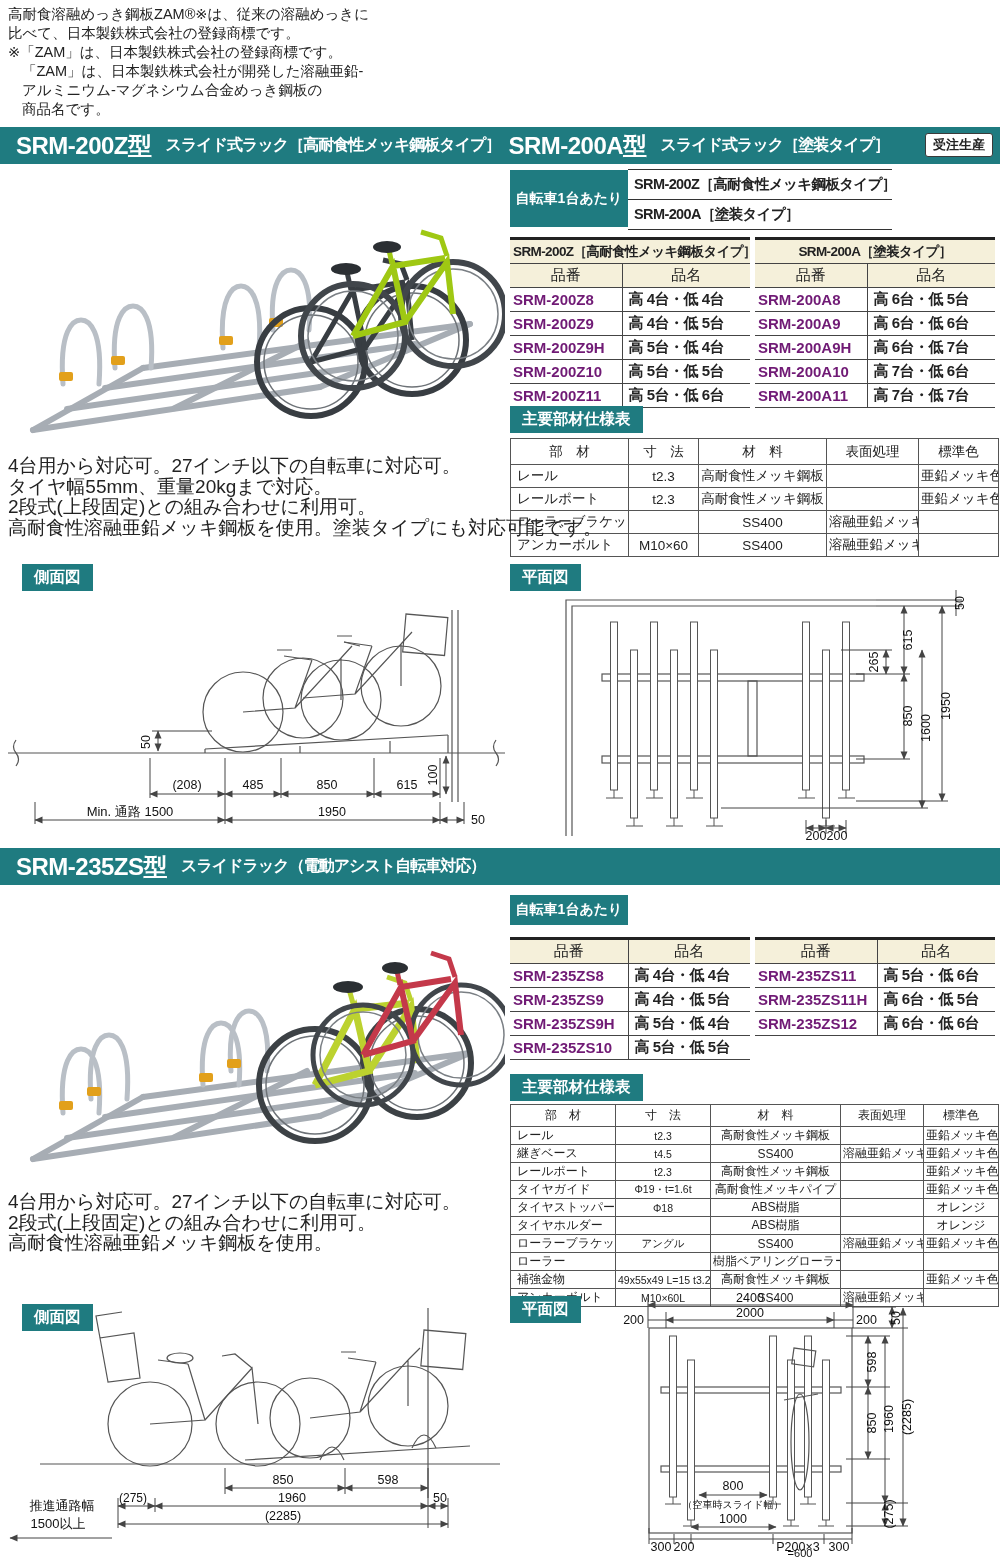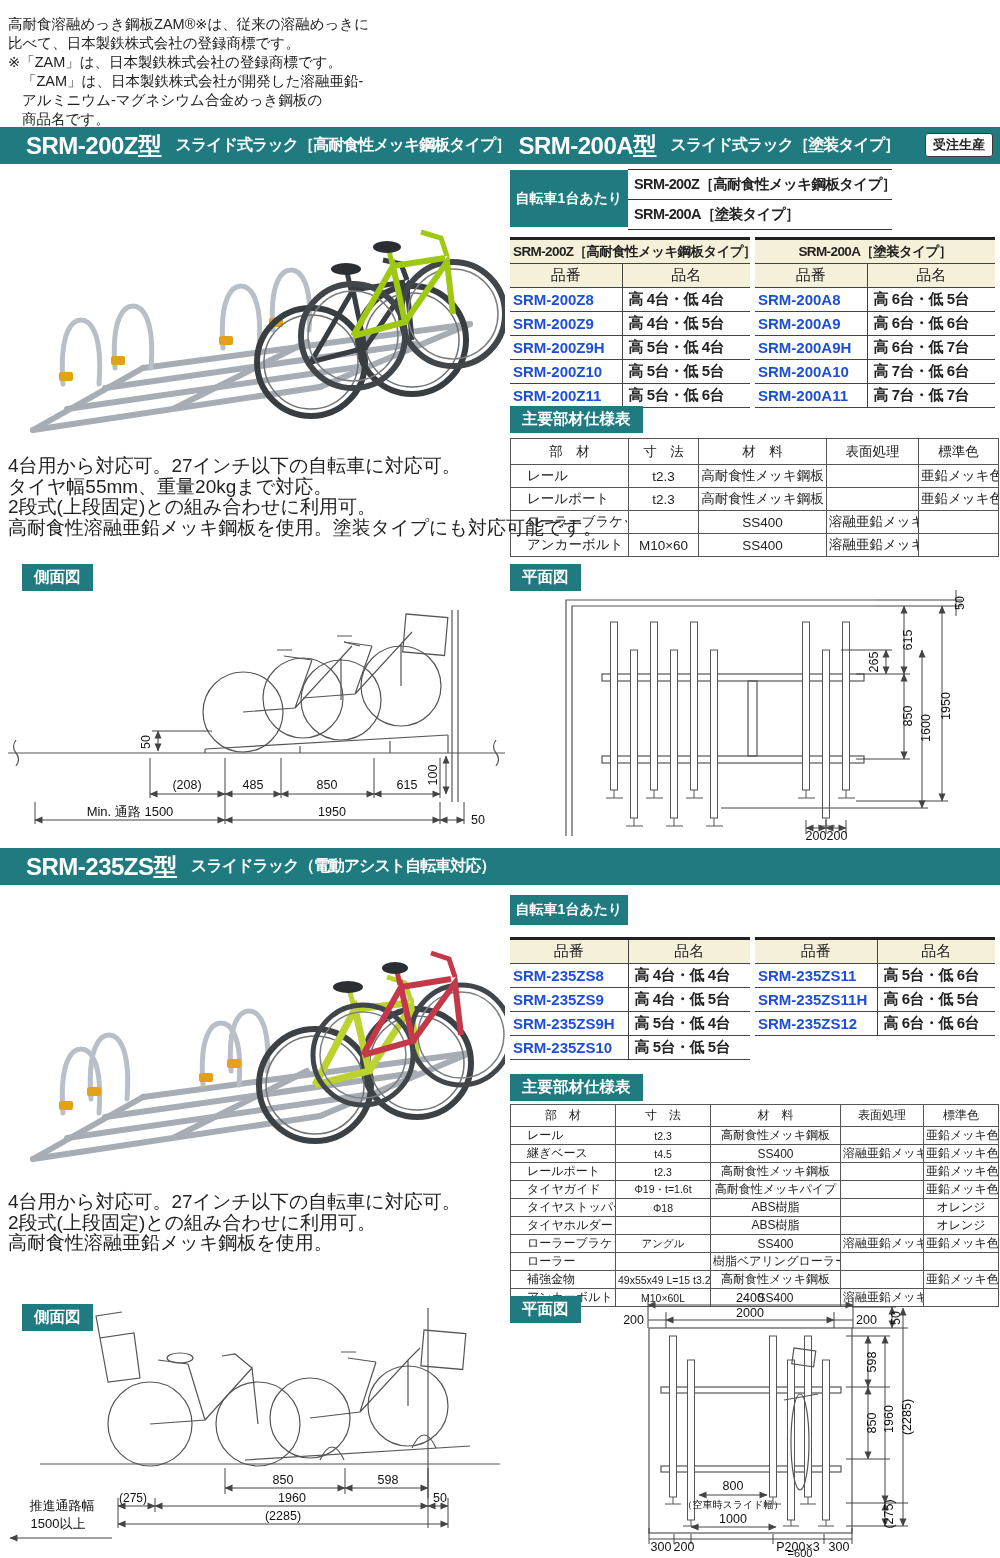--- a/index.html
+++ b/index.html
@@ -2,57 +2,57 @@
 <html><head>
 <meta charset="utf-8">
 <style>
   html,body{margin:0;padding:0;}
   body{width:1000px;height:1558px;position:relative;background:#fff;color:#222;
        font-family:"Liberation Sans","DejaVu Sans",sans-serif;overflow:hidden;}
   .abs{position:absolute;}
   .note{font-size:14.5px;line-height:19px;white-space:nowrap;}
   .note .ind{padding-left:14px;}
   .bar{left:0;width:1000px;height:37px;background:#1f7b80;color:#fff;display:flex;align-items:center;}
-  .bar .model{font-size:24px;font-weight:bold;margin-left:26px;letter-spacing:-0.5px;white-space:nowrap;}
+  .bar .model{font-size:24px;font-weight:bold;margin-left:16px;letter-spacing:-0.5px;white-space:nowrap;}
   .bar .desc{font-size:16px;font-weight:bold;margin-left:14px;letter-spacing:-1px;white-space:nowrap;}
   .badge{position:absolute;right:7px;top:6px;background:#fff;border:1.5px solid #3a3a3a;border-radius:3px;
          color:#222;font-size:13px;font-weight:bold;padding:2px 7px;letter-spacing:0;}
   .chip{background:#1f7b80;color:#fff;font-weight:bold;display:flex;align-items:center;justify-content:center;}
   .chip.small{font-size:15.5px;padding:3px 12px;}
   .perbike{width:118px;font-size:14px;}
   .typerows{width:264px;border-top:1px solid #333;}
   .typerow{height:29px;display:flex;align-items:center;border-bottom:1px solid #333;
            font-size:14.5px;font-weight:bold;letter-spacing:-0.6px;padding-left:6px;white-space:nowrap;}
   table{border-collapse:collapse;table-layout:fixed;}
   .prod{border-top:3px solid #222;width:240px;}
   .prod th,.prod td{border-bottom:1px solid #444;height:23px;padding:0 3px;overflow:hidden;white-space:nowrap;font-weight:bold;}
   .prod .ttl{background:#f5f0da;font-size:13.5px;font-weight:bold;text-align:center;letter-spacing:-0.6px;}
   .prod .hdr{background:#f5f0da;font-weight:normal;font-size:15px;text-align:center;}
   .prod .c1{border-right:1.3px solid #444;}
-  .prod tbody td:first-child{border-right:1.3px solid #444;color:#1d4ed8;font-weight:bold;font-size:15px;}
+  .prod tbody td:first-child{border-right:1.3px solid #444;color:#701a75;font-weight:bold;font-size:15px;}
   .prod tbody td:last-child{font-size:15px;padding-left:6px;letter-spacing:-0.5px;}
   .spec{width:488px;font-size:13.5px;border-top:1.5px solid #333;}
   .spec th,.spec td{border:1px solid #555;text-align:center;overflow:hidden;white-space:nowrap;}
   .spec th{font-weight:normal;height:23px;margin-top:11px;}
   .spec td{height:22px;padding:0 2px;}
-  .spec tbody td:first-child{text-align:left;padding-left:16px;}
+  .spec tbody td:first-child{text-align:left;padding-left:6px;}
   .spec2{font-size:12px;}
   .spec2 th{height:19px;}
   .spec2 td{height:16px;}
   .spec2 tbody td:nth-child(2){font-size:10.5px;}
   .feat{font-size:19px;line-height:20.5px;white-space:nowrap;}
   svg text{fill:#111;font-size:12.5px;font-family:"Liberation Sans","DejaVu Sans",sans-serif;}
   svg .dim{stroke:#444;stroke-width:1;fill:none;}
   svg .thin{stroke:#555;stroke-width:1.2;fill:none;}
   svg .sl{stroke:#555;stroke-width:1;fill:#fff;}
 </style>
 </head>
 <body>
 
-<div class="abs note" style="left:8px;top:15px;width:490px;">
+<div class="abs note" style="left:8px;top:5px;width:490px;">
   <div>高耐食溶融めっき鋼板ZAM®※は、従来の溶融めっきに</div>
   <div>比べて、日本製鉄株式会社の登録商標です。</div>
   <div>※「ZAM」は、日本製鉄株式会社の登録商標です。</div>
   <div class="ind">「ZAM」は、日本製鉄株式会社が開発した溶融亜鉛-</div>
   <div class="ind">アルミニウム-マグネシウム合金めっき鋼板の</div>
   <div class="ind">商品名です。</div>
 </div>
 
 <div class="abs bar" style="top:127px;">
   <span class="model">SRM-200Z型</span>

